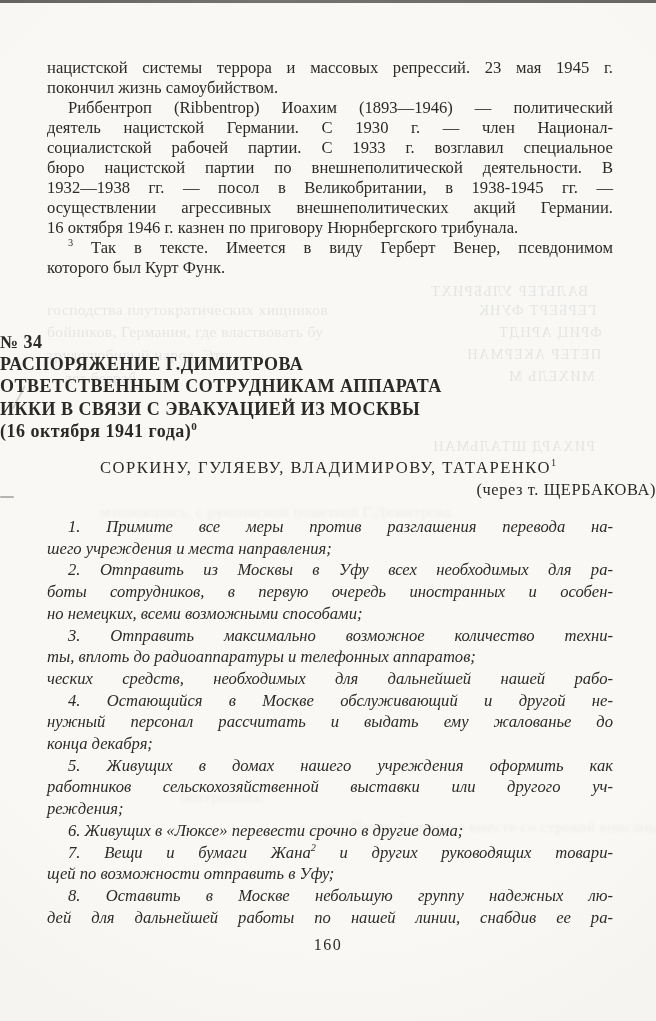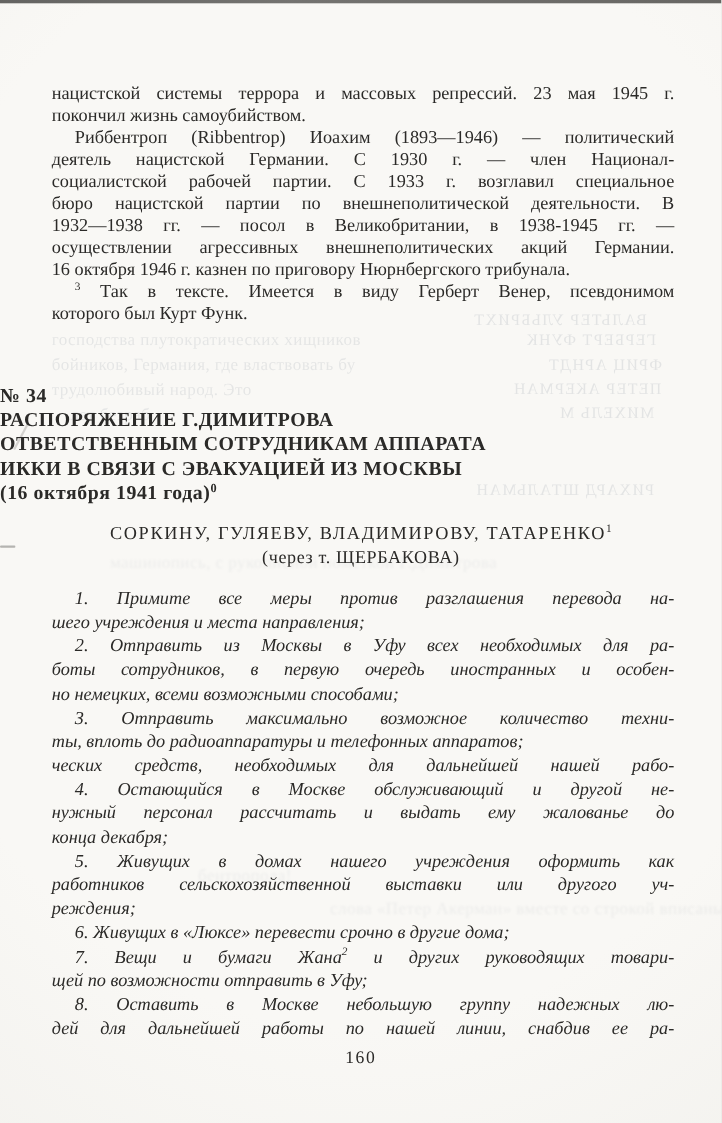--- a/index.html
+++ b/index.html
@@ -31,41 +31,41 @@
     font-size:15.5px;letter-spacing:.4px;white-space:nowrap;
     color:var(--ghost);opacity:.20;filter:blur(.6px);
   }
   .bt.caps{font-size:14.5px;letter-spacing:1.2px;}
   .bt.mir{transform:scaleX(-1);opacity:.22;}
   .bt.soft{opacity:.13;filter:blur(1px);}
   .mark{position:absolute;background:#7d7c78;}
   .mark.dash{left:0;top:496px;width:14px;height:2px;opacity:.55;border-radius:1px;}
   .mark.scratch{left:18px;top:384px;width:1.5px;height:26px;opacity:.3;transform:rotate(28deg);}
   
-  .content{position:absolute;inset:0;margin-top:17px;}
+  .content{position:absolute;inset:0;}
   .top-block{position:absolute;top:58px;left:47px;width:566px;font-size:16.6px;}
   .top-block .tline{line-height:20px;}
   .items{position:absolute;top:516px;left:47px;width:566px;font-size:16.6px;font-style:italic;}
   .items .tline{line-height:21.7px;}
   .tline{text-align:left;}
   .tline.just{text-align:justify;text-align-last:justify;}
   .para.indent .tline:first-child,
   .para.item .tline:first-child{text-indent:21px;}
   sup{font-size:.62em;line-height:0;vertical-align:super;letter-spacing:0;}
   .heading{
     position:absolute;top:331px;left:0;width:100%;
     font-weight:bold;font-size:18px;
     letter-spacing:.5px;
   }
   .heading .doc-number{line-height:22px;}
   .heading .title-line{line-height:22.3px;}
   .heading .date-line{line-height:22.3px;}
   .addressees{position:absolute;top:457px;left:0;width:100%;text-align:center;}
   .addressees .addr-line{font-size:16.6px;letter-spacing:1.5px;line-height:22px;}
-  .addressees .via-line{font-size:16.4px;letter-spacing:.6px;line-height:22px;}
+  .addressees .via-line{font-size:16.4px;letter-spacing:.6px;line-height:22px;text-align:right;}
   .page-number{
     position:absolute;top:936px;left:0;width:100%;
     text-align:center;font-size:16px;letter-spacing:1.5px;
   }
 </style>
 </head>
 <body>
 
 <div class="scan">
 

